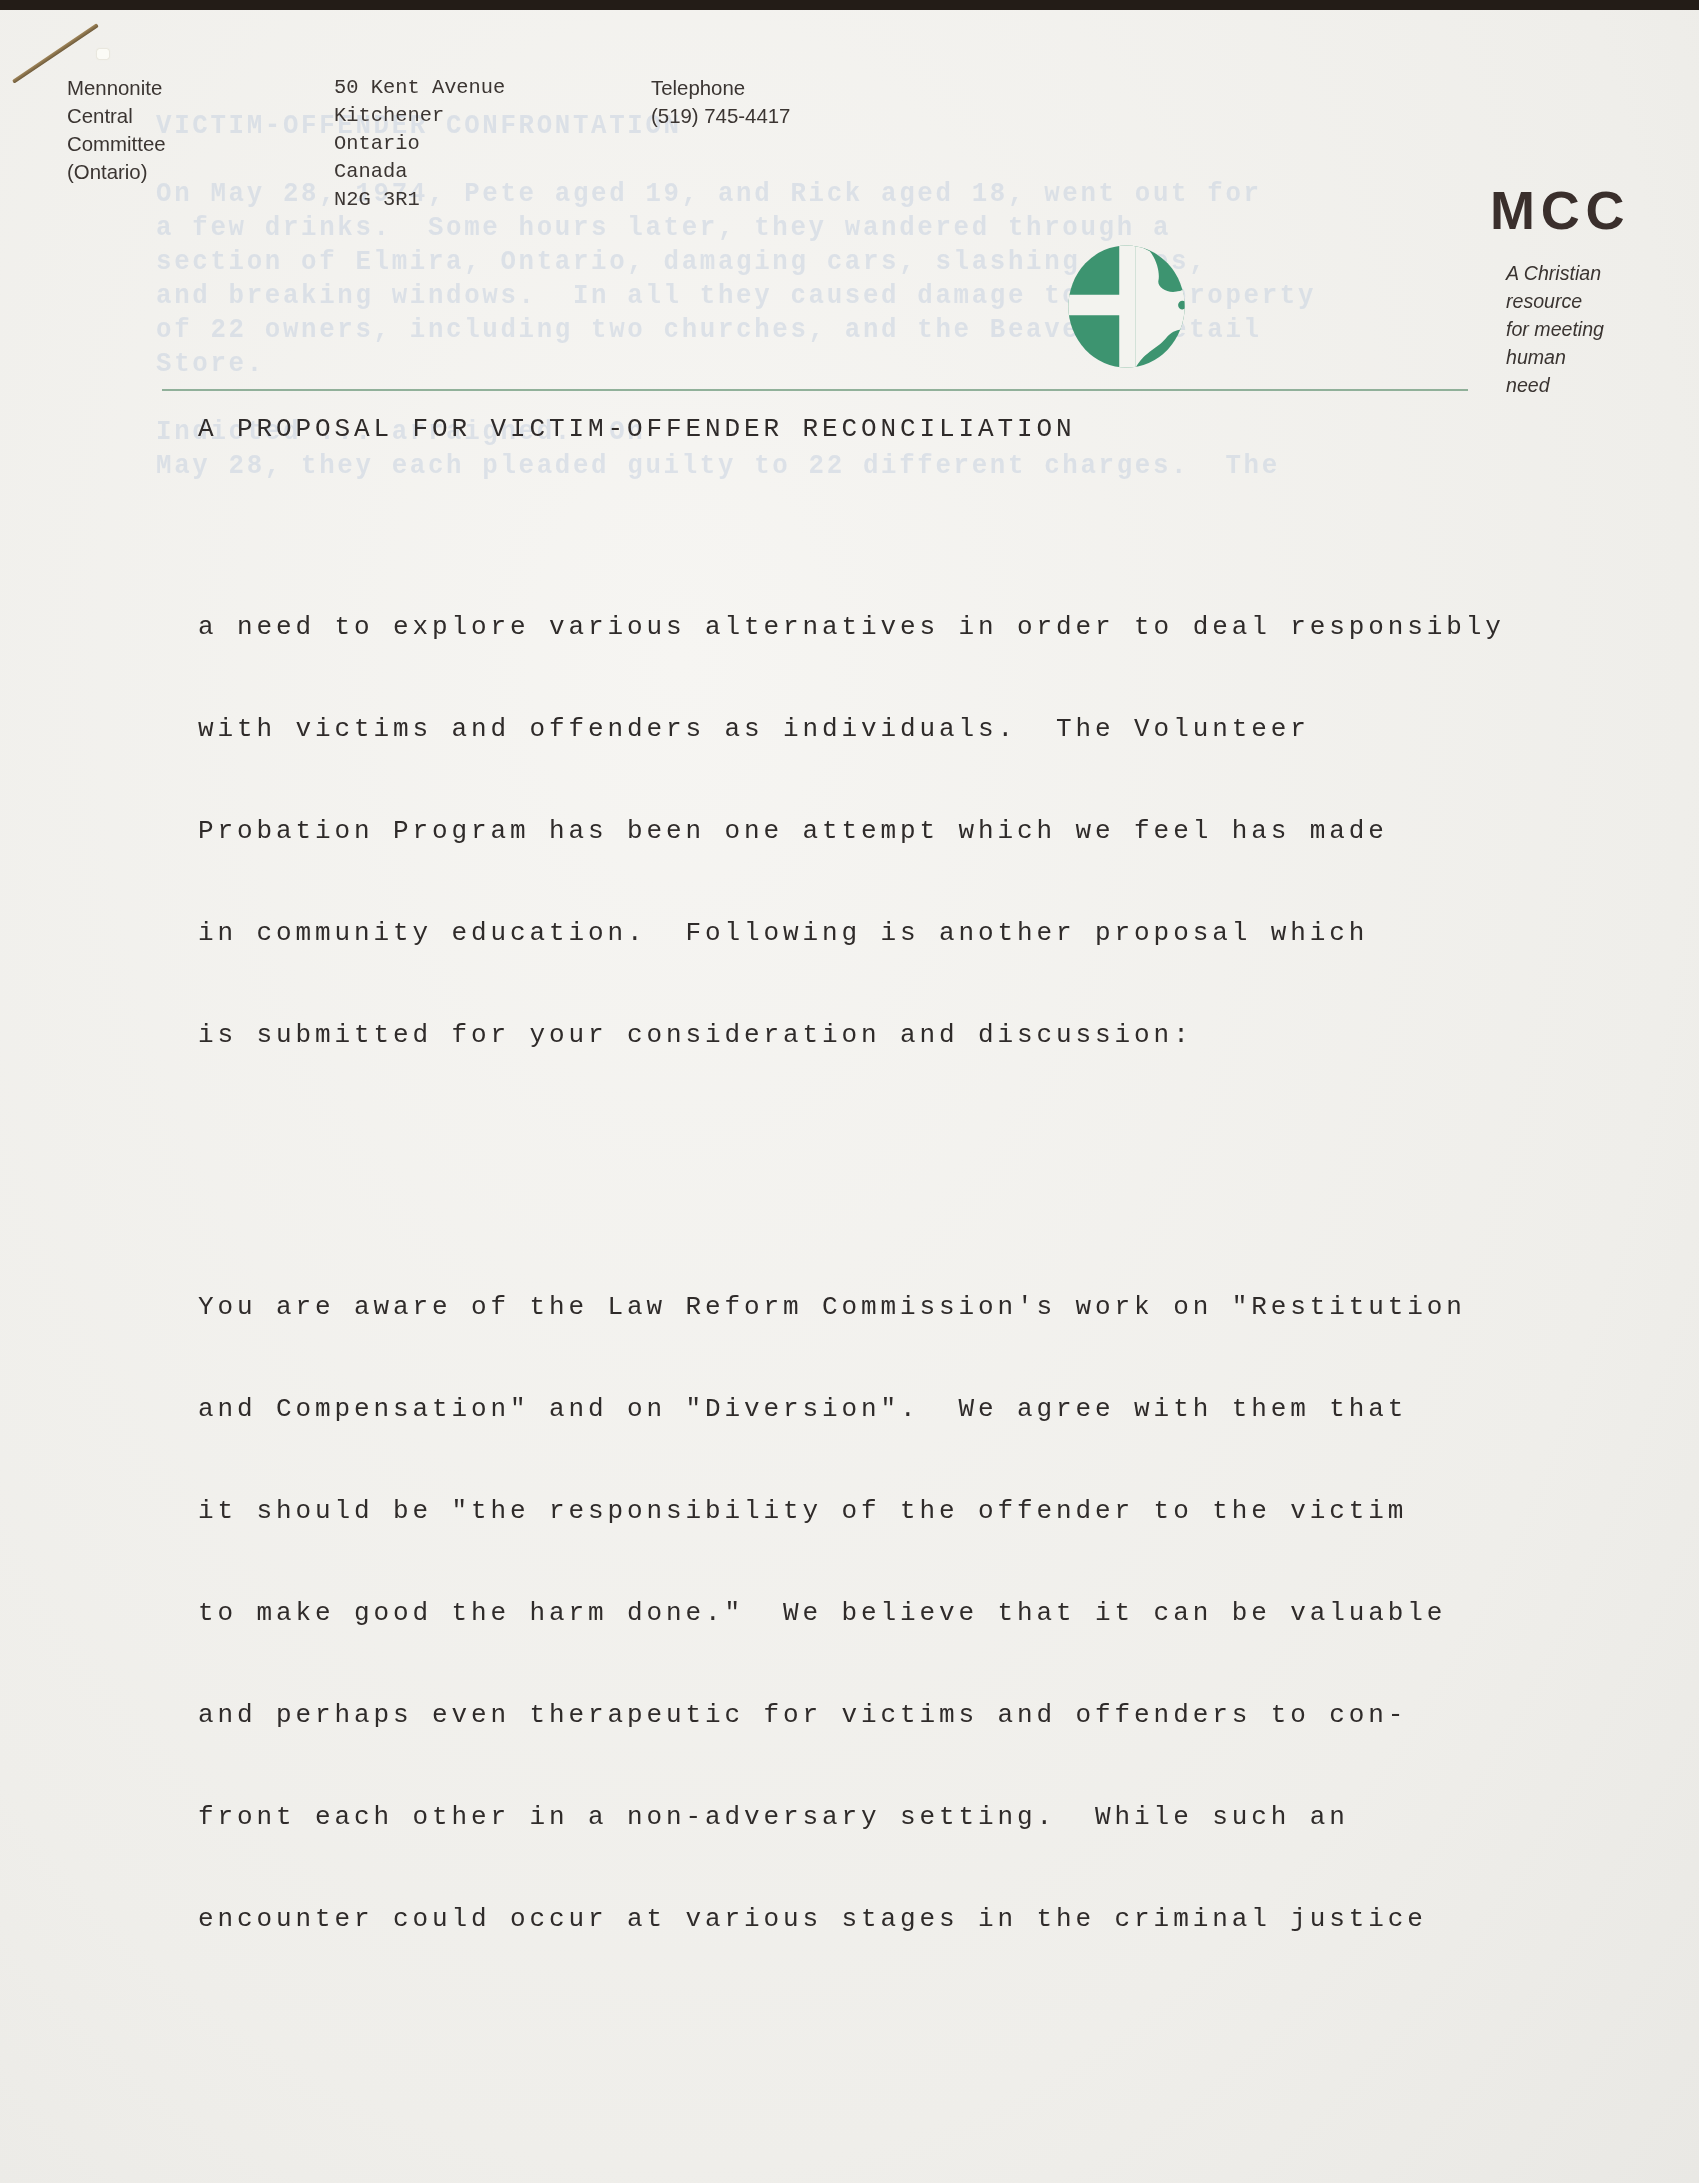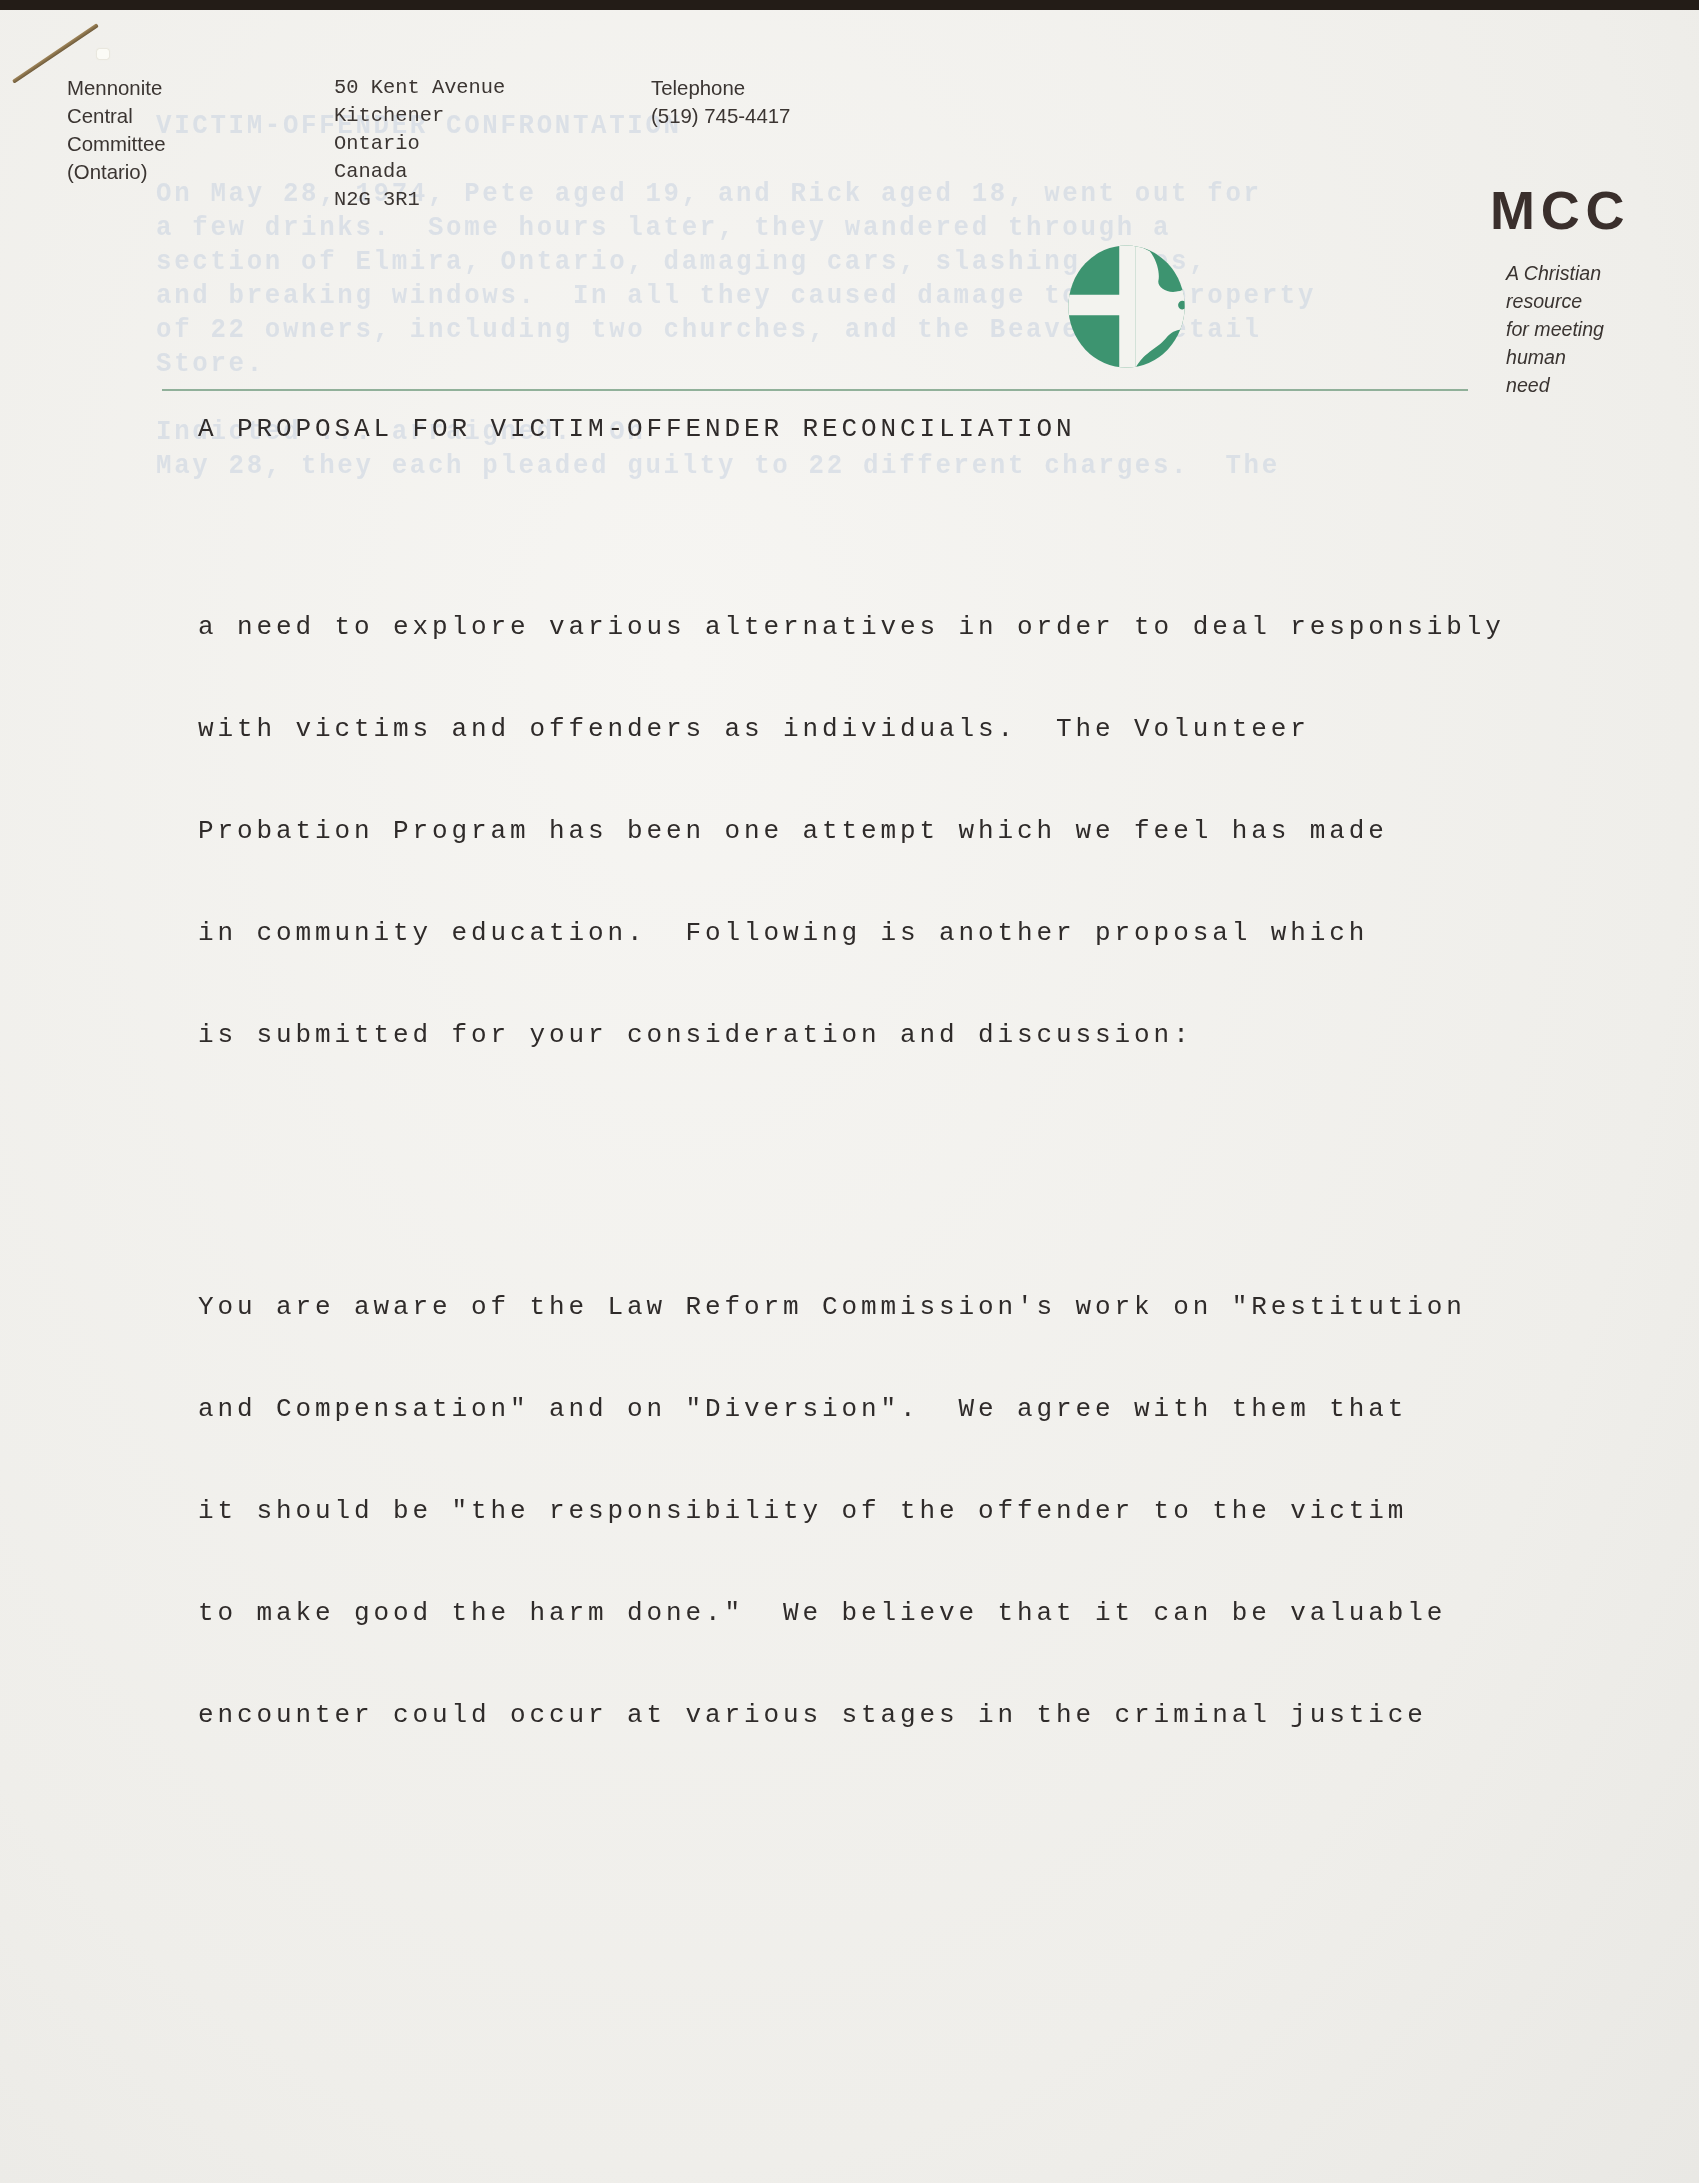--- a/index.html
+++ b/index.html
@@ -133,20 +133,22 @@
     <div>with victims and offenders as individuals.  The Volunteer</div>
     <div>Probation Program has been one attempt which we feel has made</div>
     <div>in community education.  Following is another proposal which</div>
     <div>is submitted for your consideration and discussion:</div>
   </div>
   <div class="para">
     <div>You are aware of the Law Reform Commission's work on "Restitution</div>
     <div>and Compensation" and on "Diversion".  We agree with them that</div>
     <div>it should be "the responsibility of the offender to the victim</div>
     <div>to make good the harm done."  We believe that it can be valuable</div>
+    <div>and perhaps even therapeutic for victims and offenders to con-</div>
+    <div>front each other in a non-adversary setting.  While such an</div>
     <div>encounter could occur at various stages in the criminal justice</div>
     
     
     
     
     
     
     
     
     

